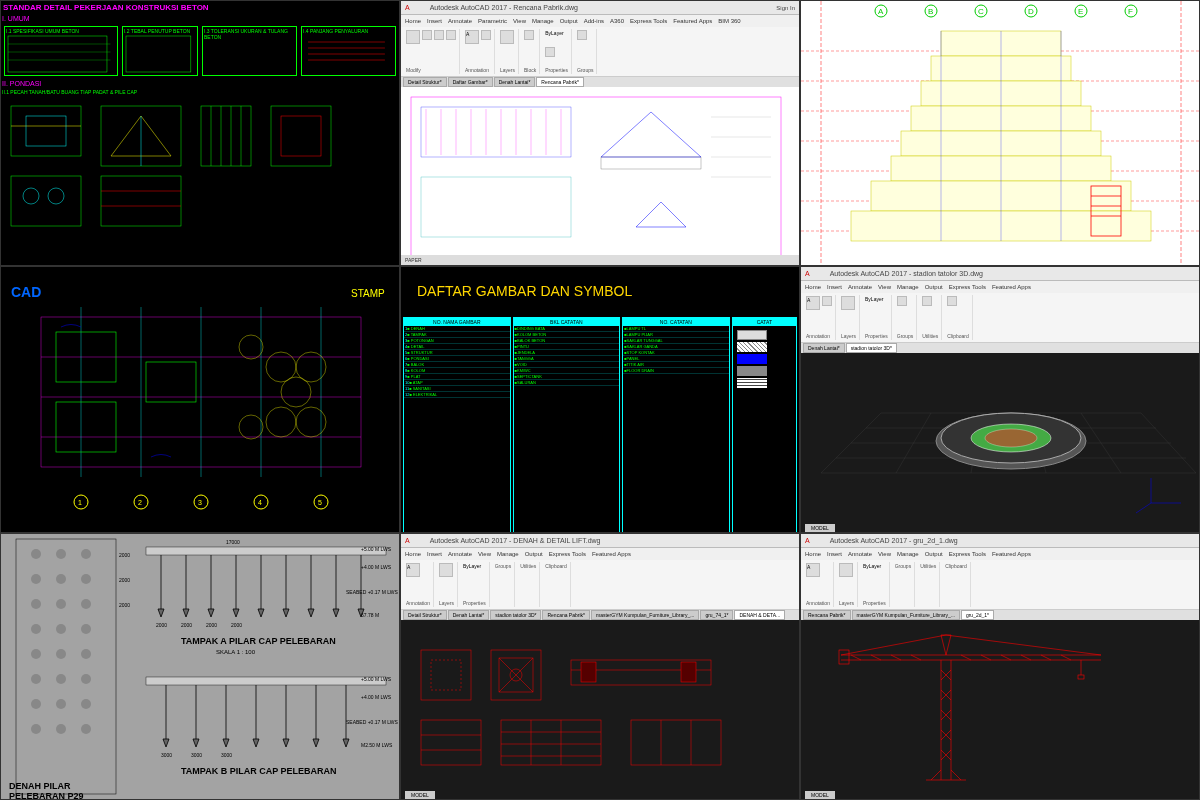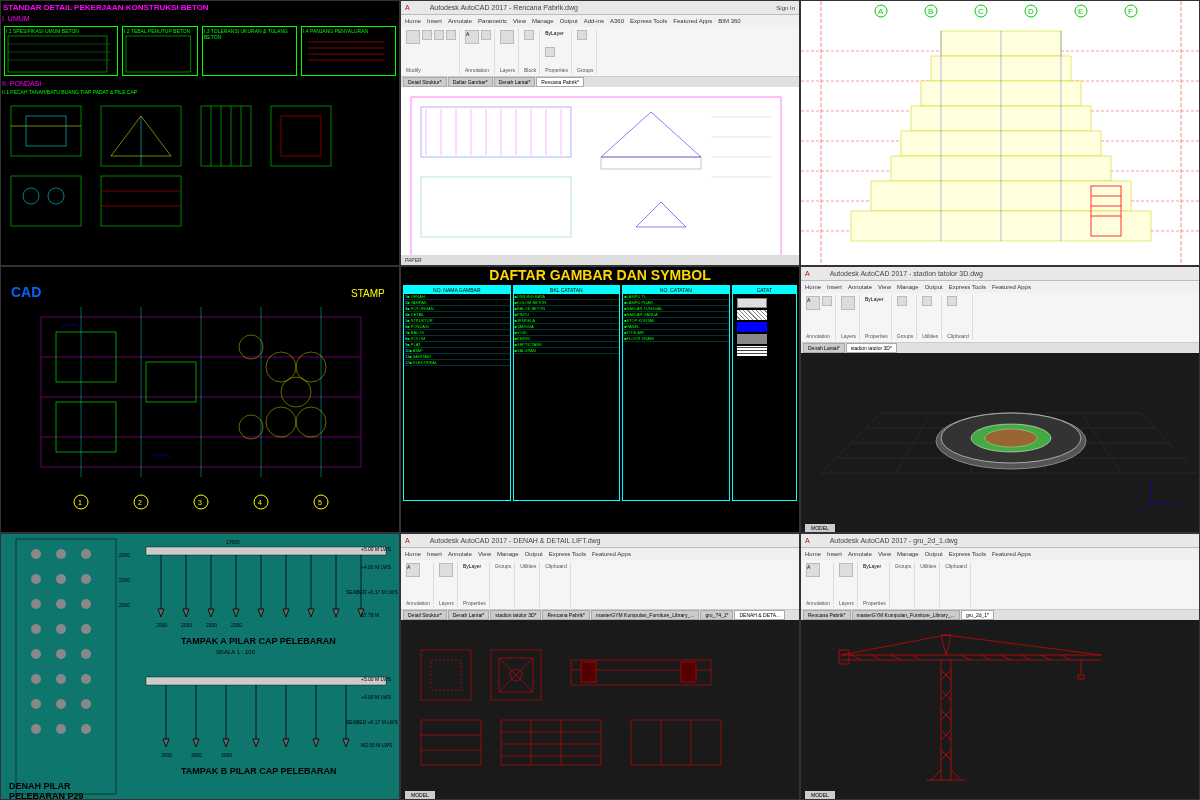--- a/index.html
+++ b/index.html
@@ -20,21 +20,21 @@
 .tab-strip{background:#e0e0e0;height:10px;display:flex;gap:1px;font-size:5px;padding-left:2px}
 .tab{background:#ccc;padding:1px 4px;border:1px solid #aaa}
 .tab.active{background:#fff}
 .canvas{flex:1;background:#fff;position:relative}
 .canvas-dark{background:#1a1a1a}
 .status-bar{background:#ddd;height:10px;font-size:5px;display:flex;align-items:center;padding:0 4px;color:#333}
 .model-tab{position:absolute;bottom:0;left:4px;background:#ccc;font-size:5px;padding:1px 6px}
 .green-heading{color:#ff00ff;font-size:8px;font-weight:bold;padding:2px}
 .green-box{border:1px solid #0f0;margin:1px;padding:1px}
 .green-txt{color:#0f0;font-size:5px}
-.yellow-title{color:#ffd700;font-size:14px;font-weight:bold;text-align:center;padding:0}
+.yellow-title{color:#ffd700;font-size:14px;font-weight:normal;text-align:left;padding:16px}
 .symbol-cols{display:flex;gap:2px;padding:2px;height:220px}
 .symbol-col{flex:1;border:1px solid #0ff}
 .symbol-header{background:#0ff;color:#000;font-size:5px;padding:1px;text-align:center}
 .symbol-row{display:flex;font-size:4px;color:#0f0;border-bottom:1px solid #033;padding:0 1px}
 svg{display:block}
 </style>
 </head>
 <body>
 
 <div class="grid">
@@ -526,21 +526,21 @@
 <g stroke="#00f" stroke-width="0.5">
             <line x1="350" y1="150" x2="380" y2="150"></line>
             <line x1="350" y1="150" x2="350" y2="125"></line>
             <line x1="350" y1="150" x2="335" y2="160"></line>
           </g>
 </svg>
 <div class="model-tab">MODEL</div>
 </div>
 </div>
 
-<div class="cell" style="background:#0f766e">
+<div class="cell" style="background:#a3a3a3">
 <svg width="400" height="267">
 <g transform="translate(5,5)">
 <rect x="10" y="0" width="100" height="255" fill="none" stroke="#000" stroke-width="0.5"></rect>
 <g fill="#888">
             <circle cx="30" cy="15" r="5"></circle>
             <circle cx="55" cy="15" r="5"></circle>
             <circle cx="80" cy="15" r="5"></circle>
             <circle cx="30" cy="40" r="5"></circle>
             <circle cx="55" cy="40" r="5"></circle>
             <circle cx="80" cy="40" r="5"></circle>

